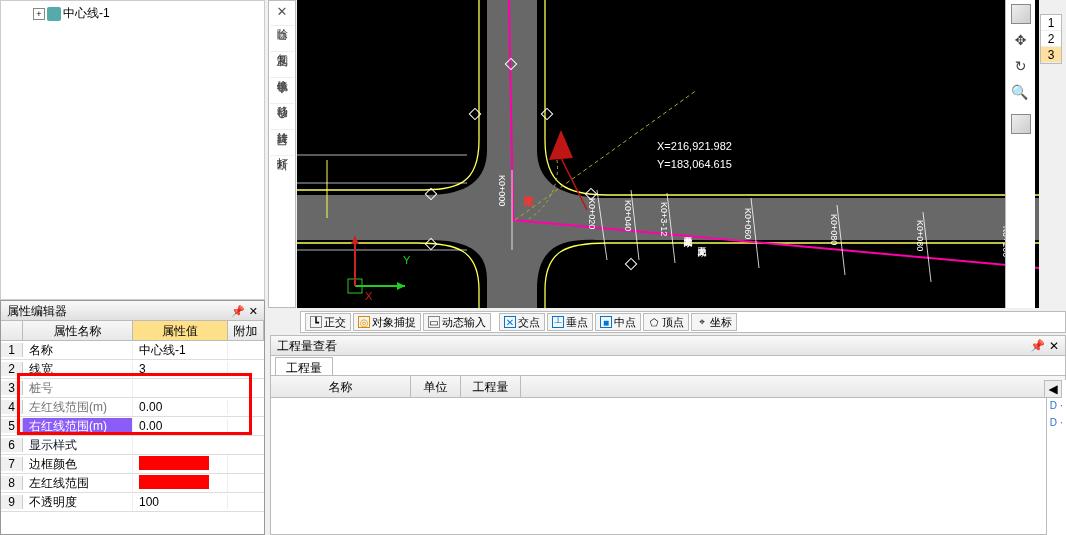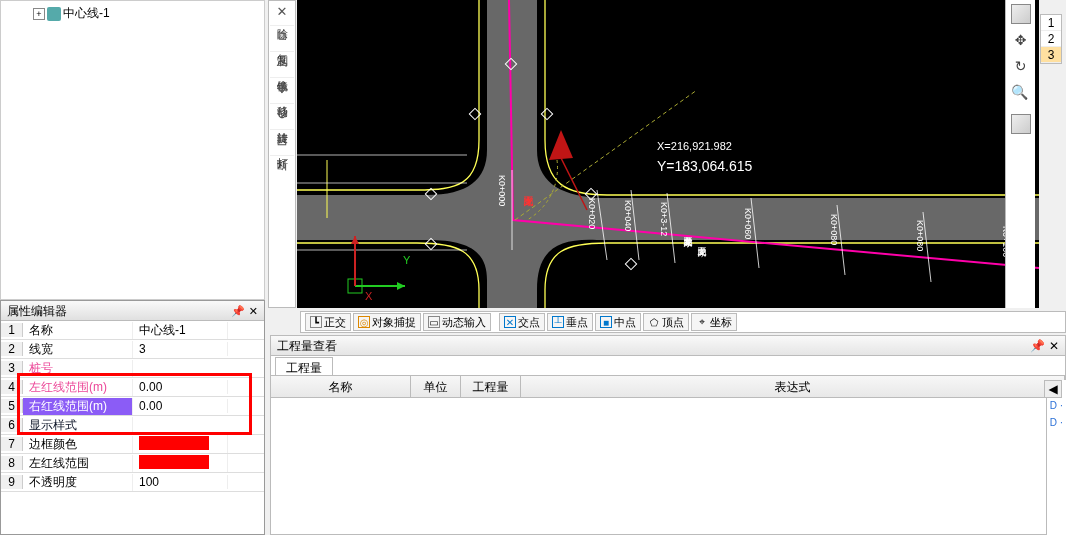--- a/index.html
+++ b/index.html
@@ -60,21 +60,21 @@
 .prop-head div { border-right: 1px solid #bbb; padding: 2px 4px; text-align: center; }
 .ph-num { width: 22px; }
 .ph-name { width: 110px; }
 .ph-val { width: 95px; background: #ffe08a; }
 .ph-extra { flex: 1; }
 .prop-rows { }
 .prop-row { display: flex; height: 19px; border-bottom: 1px solid #ddd; align-items: center; }
 .prop-row .pnum { width: 22px; text-align: center; background: #f0f0f0; border-right: 1px solid #ccc; }
 .prop-row .pname { width: 110px; padding-left: 6px; border-right: 1px solid #eee; }
 .prop-row .pval { width: 95px; padding-left: 6px; border-right: 1px solid #eee; }
-.prop-row .pname.link { color: #ec4899; }
+.prop-row .pname.link { color: #737373; }
 .prop-row.sel .pname { background: #8b5cf6; color: #fff; }
 .color-swatch { width: 70px; height: 14px; background: red; display: inline-block; margin-top: 1px; }
 
 .red-box { position: absolute; border: 3px solid #ff0000; pointer-events: none; }
 
 
 .rtree { position: absolute; right: 0; top: 380px; width: 20px; bottom: 0; background: #fff; border-left: 1px solid #bbb; padding-top: 20px; display: flex; flex-direction: column; align-items: center; gap: 6px; }
 .rtree span { font-size: 10px; color: #2a6fd6; writing-mode: horizontal-tb; }
 </style>
 </head>
@@ -163,21 +163,21 @@
     <g transform="translate(58,286)">
       <rect x="-7" y="-7" width="14" height="14" fill="none" stroke="#22cc22"></rect>
       <line x1="0" y1="0" x2="50" y2="0" stroke="#22cc22" stroke-width="2"></line>
       <polygon points="50,0 42,-4 42,4" fill="#22cc22"></polygon>
       <line x1="0" y1="0" x2="0" y2="-50" stroke="#cc2222" stroke-width="2"></line>
       <polygon points="0,-50 -4,-42 4,-42" fill="#cc2222"></polygon>
     </g>
   </svg>
 
   <div style="position:absolute; left:360px; top:140px; color:#fff; font-size:11px;">X=216,921.982</div>
-  <div style="position:absolute; left:360px; top:158px; color:#fff; font-size:14px;">Y=183,064.615</div>
+  <div style="position:absolute; left:360px; top:158px; color:#fff; font-size:11px;">Y=183,064.615</div>
   <div style="position:absolute; left:106px; top:254px; color:#22cc22; font-size:11px;">Y</div>
   <div style="position:absolute; left:68px; top:290px; color:#cc2222; font-size:11px;">X</div>
   <div style="position:absolute; left:224px; top:188px; color:#ff3333; font-size:10px; writing-mode:vertical-rl;">龙王家岗</div>
 
   <div style="position:absolute; left:200px; top:175px; color:#fff; font-size:9px; writing-mode:vertical-rl;">K0+000</div>
   <div style="position:absolute; left:290px; top:198px; color:#fff; font-size:9px; writing-mode:vertical-rl;">K0+020</div>
   <div style="position:absolute; left:326px; top:200px; color:#fff; font-size:9px; writing-mode:vertical-rl;">K0+040</div>
   <div style="position:absolute; left:362px; top:202px; color:#fff; font-size:9px; writing-mode:vertical-rl;">K0+3-12</div>
   <div style="position:absolute; left:446px; top:208px; color:#fff; font-size:9px; writing-mode:vertical-rl;">K0+060</div>
   <div style="position:absolute; left:532px; top:214px; color:#fff; font-size:9px; writing-mode:vertical-rl;">K0+080</div>
@@ -241,30 +241,35 @@
     <span>工程量查看</span>
     <span class="ctrls"><span>📌</span><span>✕</span></span>
   </div>
   <div class="qty-tabs">
     <div class="qty-tab">工程量</div>
   </div>
   <div class="qty-grid-head">
     <div class="qh-name">名称</div>
     <div class="qh-unit">单位</div>
     <div class="qh-amt">工程量</div>
-    <div class="qh-exp">表达式</div>
   </div>
   <div class="qty-body"></div>
 </div>
 
 <div class="prop-panel">
   <div class="prop-title">
     <span>属性编辑器</span>
     <span class="ctrls"><span>📌</span><span>✕</span></span>
   </div>
+  <div class="prop-head">
+    <div class="ph-num"></div>
+    <div class="ph-name">属性名称</div>
+    <div class="ph-val">属性值</div>
+    <div class="ph-extra">附加</div>
+  </div>
   <div class="prop-rows">
     <div class="prop-row">
       <div class="pnum">1</div>
       <div class="pname">名称</div>
       <div class="pval">中心线-1</div>
     </div>
     <div class="prop-row">
       <div class="pnum">2</div>
       <div class="pname">线宽</div>
       <div class="pval">3</div>

